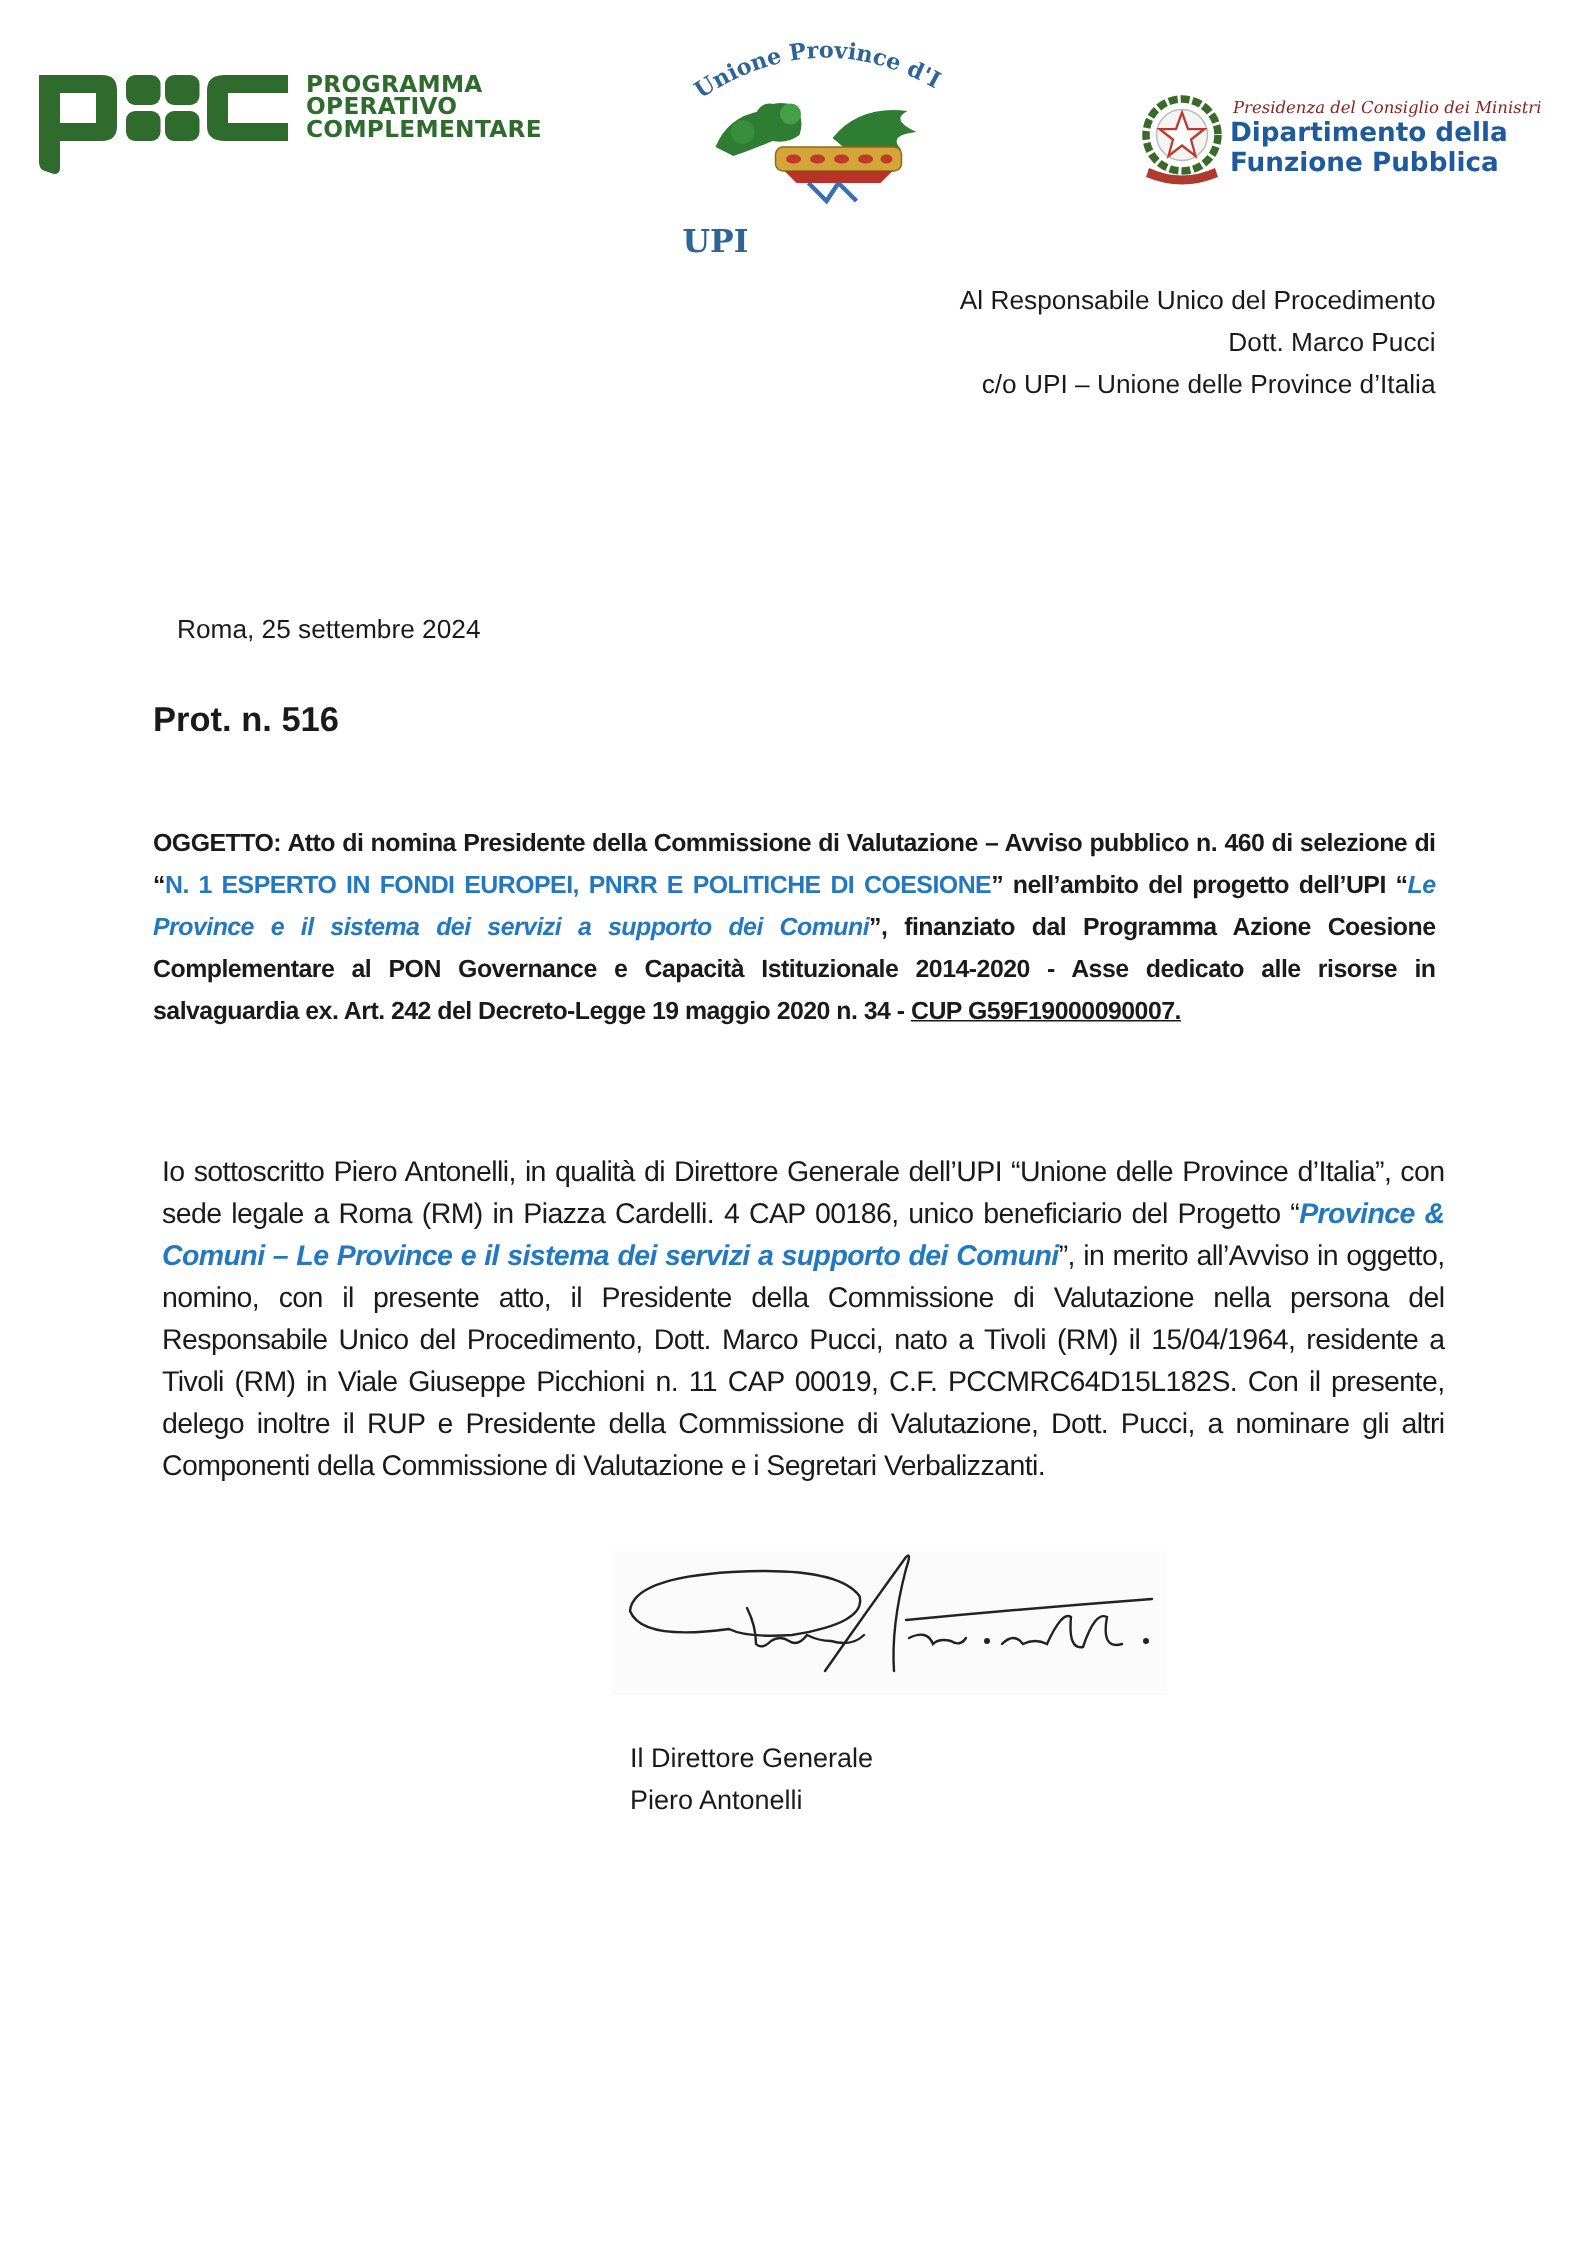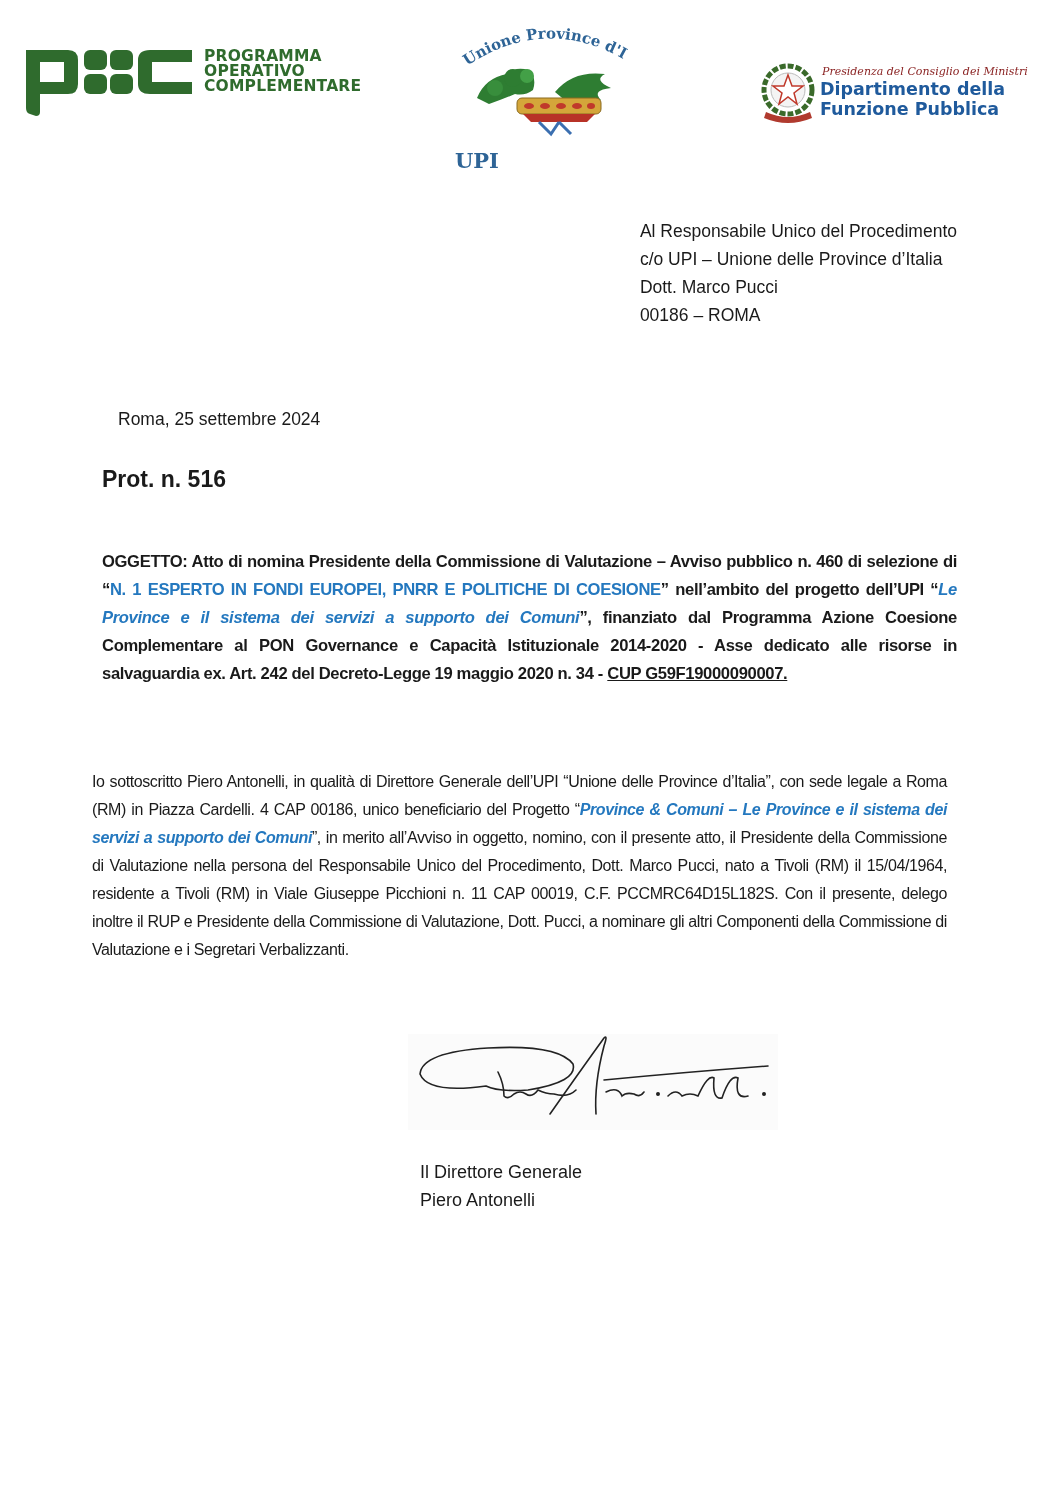--- a/index.html
+++ b/index.html
@@ -24,32 +24,32 @@
   
   #dfp-logo { left: 758px; top: 60px; width: 260px; height: 70px; }
   .dfp-emblem { position: absolute; left: 0; top: 0; }
   .dfp-pres { position: absolute; left: 64px; top: 5px; font-family: "DejaVu Serif", serif;
               font-style: italic; font-size: 11px; color: #8a2222; white-space: nowrap; }
   .dfp-name { position: absolute; left: 62px; top: 19px; font-family: "DejaVu Sans", sans-serif;
               font-weight: bold; font-size: 17.5px; line-height: 20px; color: #1f5a9c; white-space: nowrap; }
 
   
   .doc { font-family: "Liberation Sans", sans-serif; font-size: 17px; }
-  #recipient { right: 101px; top: 186px; text-align: left; line-height: 28px; font-size: 17.5px; margin-top: 31px; }
+  #recipient { right: 101px; top: 186px; text-align: right; line-height: 28px; font-size: 17.5px; }
   #date-line { left: 102px; top: 409px; font-size: 17.5px; margin-left: 16px; }
   #prot-line { left: 102px; top: 466px; font-weight: bold; font-size: 23px; }
 
   #subject { left: 102px; top: 548px; width: 855px; text-align: justify; text-align-last: left;
              font-weight: bold; line-height: 28px; font-size: 16.6px; letter-spacing: -0.35px; }
   .blue { color: #2478bf; }
   .it { font-style: italic; }
   .ul { text-decoration: underline; }
 
-  #body-para { left: 92px; top: 768px; width: 855px; text-align: justify; text-align-last: left;
-               line-height: 28px; font-size: 16px; letter-spacing: -0.4px; }
+  #body-para { left: 108px; top: 768px; width: 855px; text-align: justify; text-align-last: left;
+               line-height: 28px; font-size: 19px; letter-spacing: -0.4px; }
   #body-para .blue { font-weight: bold; font-style: italic; }
 
   #signature { left: 408px; top: 1034px; width: 370px; height: 96px; background: #fbfbfb; }
   #sign-block { left: 420px; top: 1158px; width: 220px; text-align: left; line-height: 28px; font-size: 18px; }
 </style>
 </head>
 <body>
 
 <div id="poc-logo" class="abs">
   <svg class="poc-mark" width="172" height="72" viewBox="0 0 172 72">
@@ -104,23 +104,22 @@
   </svg>
   <div class="dfp-pres">Presidenza del Consiglio dei Ministri</div>
   <div class="dfp-name">
     <div>Dipartimento della</div>
     <div>Funzione Pubblica</div>
   </div>
 </div>
 
 <div id="recipient" class="abs doc">
   <div>Al Responsabile Unico del Procedimento</div>
+  <div>Dott. Marco Pucci</div>
   <div>c/o UPI – Unione delle Province d’Italia</div>
-  <div>Dott. Marco Pucci</div>
-  <div>00186 – ROMA</div>
 </div>
 
 <div id="date-line" class="abs doc">Roma, 25 settembre 2024</div>
 <div id="prot-line" class="abs doc">Prot. n. 516</div>
 
 <div id="subject" class="abs doc"><span>OGGETTO: Atto di nomina Presidente della Commissione di Valutazione – Avviso pubblico n. 460 di selezione di “</span><span class="blue">N. 1 ESPERTO IN FONDI EUROPEI, PNRR E POLITICHE DI COESIONE</span><span>” nell’ambito del progetto dell’UPI “</span><span class="blue it">Le Province e il sistema dei servizi a supporto dei Comuni</span><span>”, finanziato dal Programma Azione Coesione Complementare al PON Governance e Capacità Istituzionale 2014-2020 - Asse dedicato alle risorse in salvaguardia ex. Art. 242 del Decreto-Legge 19 maggio 2020 n. 34 - </span><span class="ul">CUP G59F19000090007.</span></div>
 
 <div id="body-para" class="abs doc"><span>Io sottoscritto Piero Antonelli, in qualità di Direttore Generale dell’UPI “Unione delle Province d’Italia”, con sede legale a Roma (RM) in Piazza Cardelli. 4 CAP 00186, unico beneficiario del Progetto “</span><span class="blue">Province &amp; Comuni – Le Province e il sistema dei servizi a supporto dei Comuni</span><span>”, in merito all’Avviso in oggetto, nomino, con il presente atto, il Presidente della Commissione di Valutazione nella persona del Responsabile Unico del Procedimento, Dott. Marco Pucci, nato a Tivoli (RM) il 15/04/1964, residente a Tivoli (RM) in Viale Giuseppe Picchioni n. 11 CAP 00019, C.F. PCCMRC64D15L182S. Con il presente, delego inoltre il RUP e Presidente della Commissione di Valutazione, Dott. Pucci, a nominare gli altri Componenti della Commissione di Valutazione e i Segretari Verbalizzanti.</span></div>
 
 <div id="signature" class="abs">

